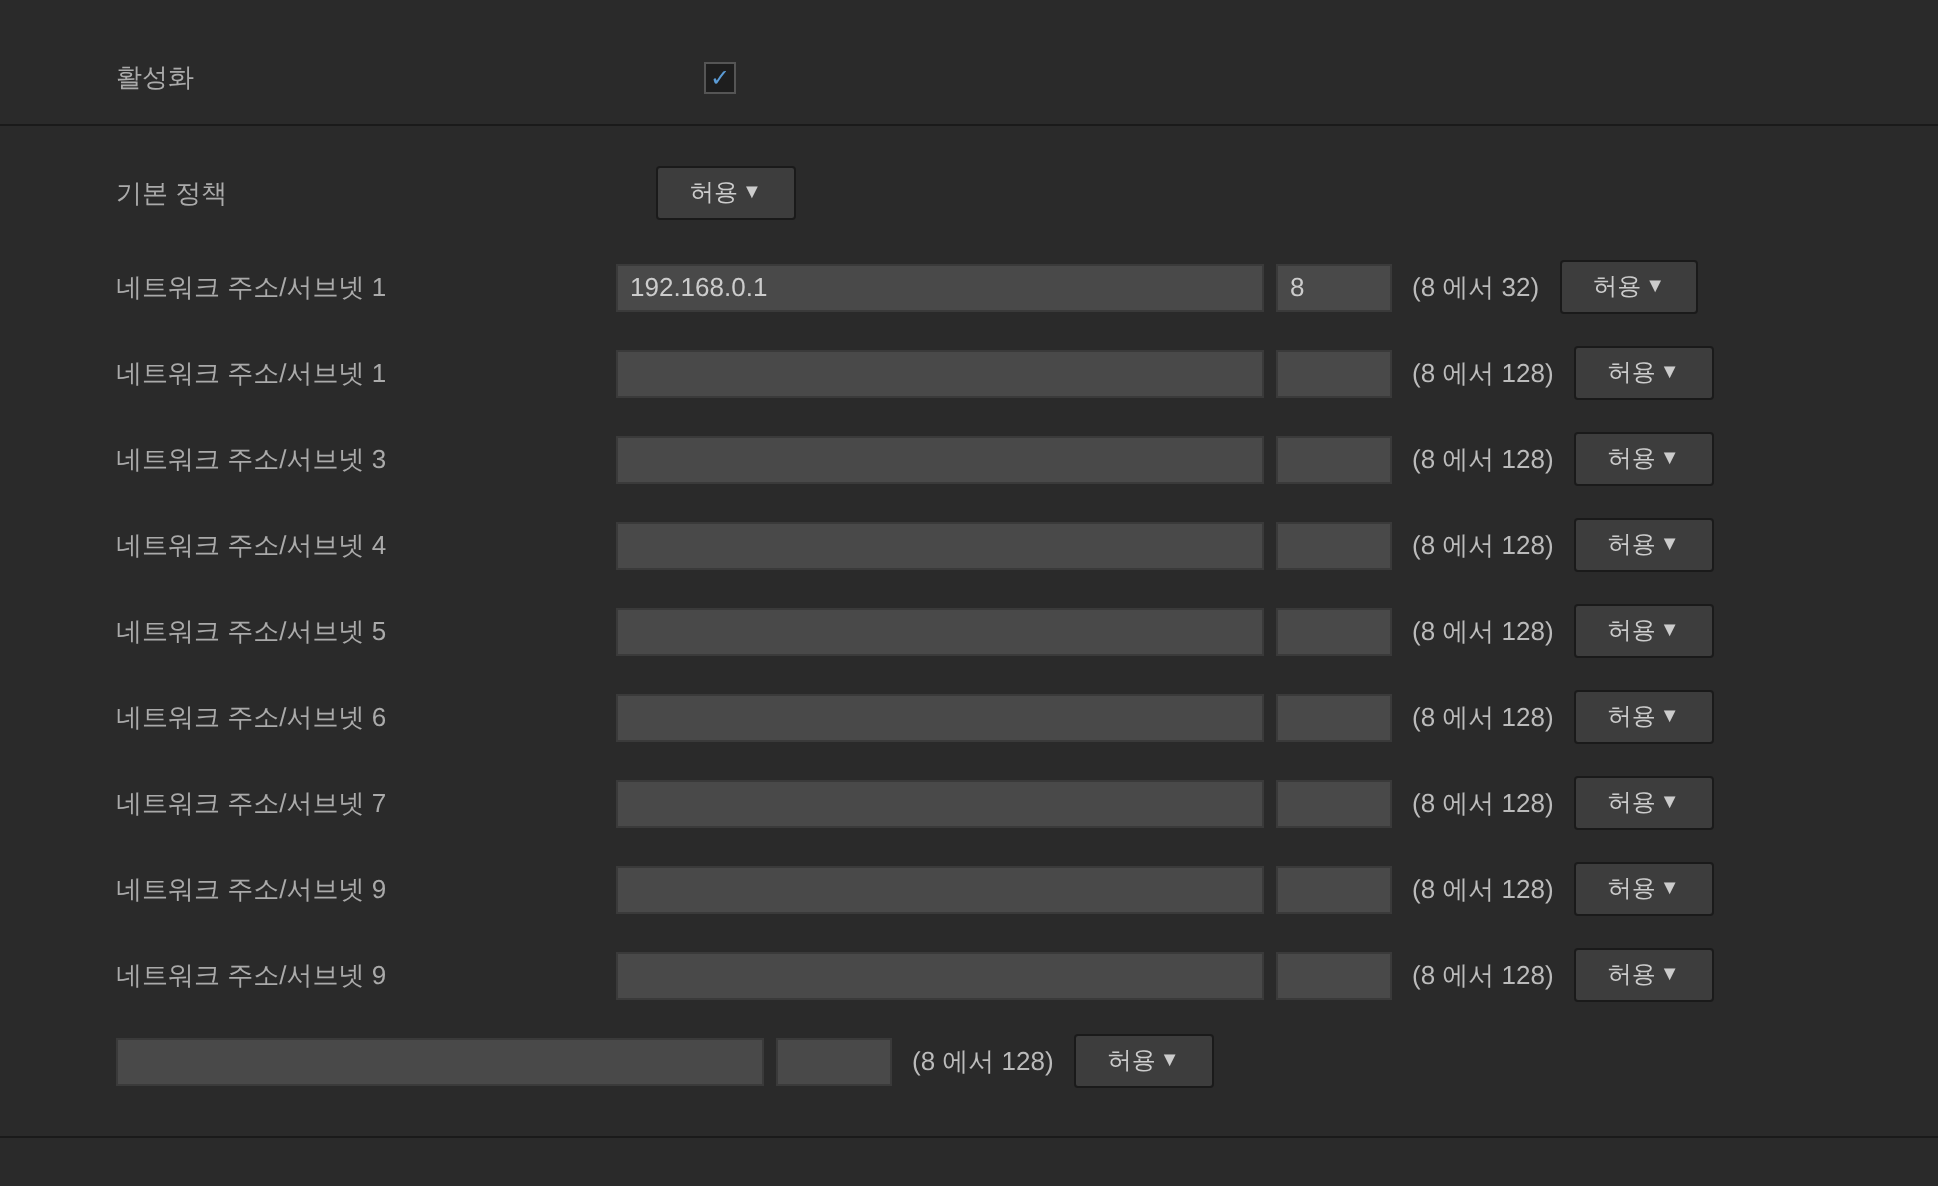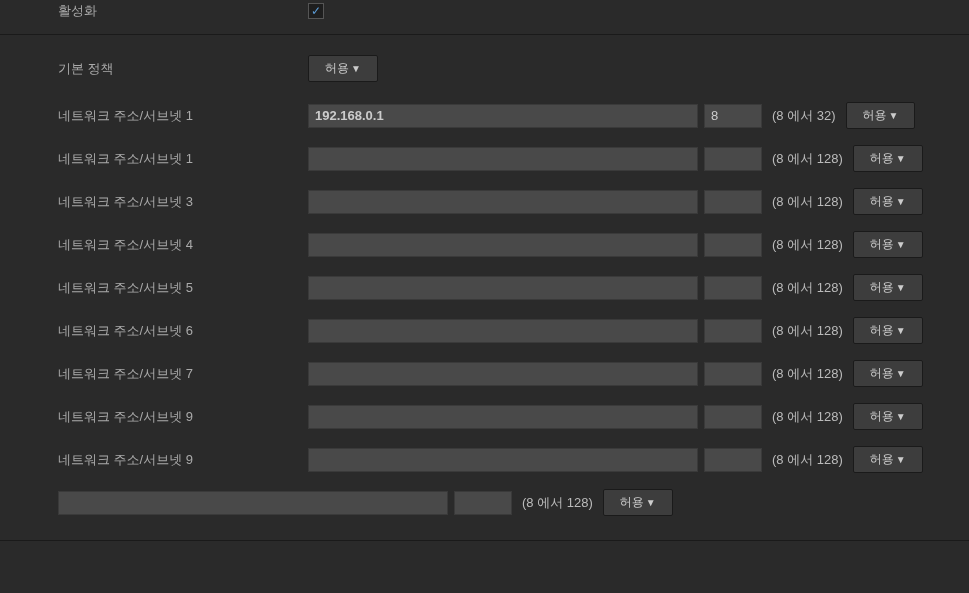--- a/index.html
+++ b/index.html
@@ -21,22 +21,23 @@
     }
     .section {
       border-bottom: 1px solid #1a1a1a;
     }
     .row {
       display: flex;
       align-items: center;
       padding: 10px 0 10px 58px;
     }
     .top-row {
-      padding-top: 2px;
+      padding-top: 30px;
       padding-bottom: 14px;
+      gap: 44px;
     }
     .label-col {
       width: 250px;
       flex-shrink: 0;
       color: #aaa;
     }
     .field-col {
       display: flex;
       align-items: center;
       gap: 6px;
@@ -71,35 +72,35 @@
     }
     .text-input {
       background: #494949;
       border: 1px solid #3a3a3a;
       color: #ccc;
       padding: 4px 6px;
       font-size: 13px;
       height: 24px;
     }
     .ip-input {
-      width: 390px;
-      font-weight: bold;
+      width: 324px;
     }
     .subnet-input {
       width: 58px;
     }
     .range-text {
       color: #bbb;
       margin: 0 4px;
       white-space: nowrap;
       text-align: right;
     }
     .policy-row {
       padding-top: 20px;
       padding-bottom: 12px;
+      gap: 20px;
     }
     .rule-row {
       padding-top: 8px;
       padding-bottom: 8px;
     }
     .rules-section {
       padding-bottom: 16px;
     }
   </style>
 </head>

